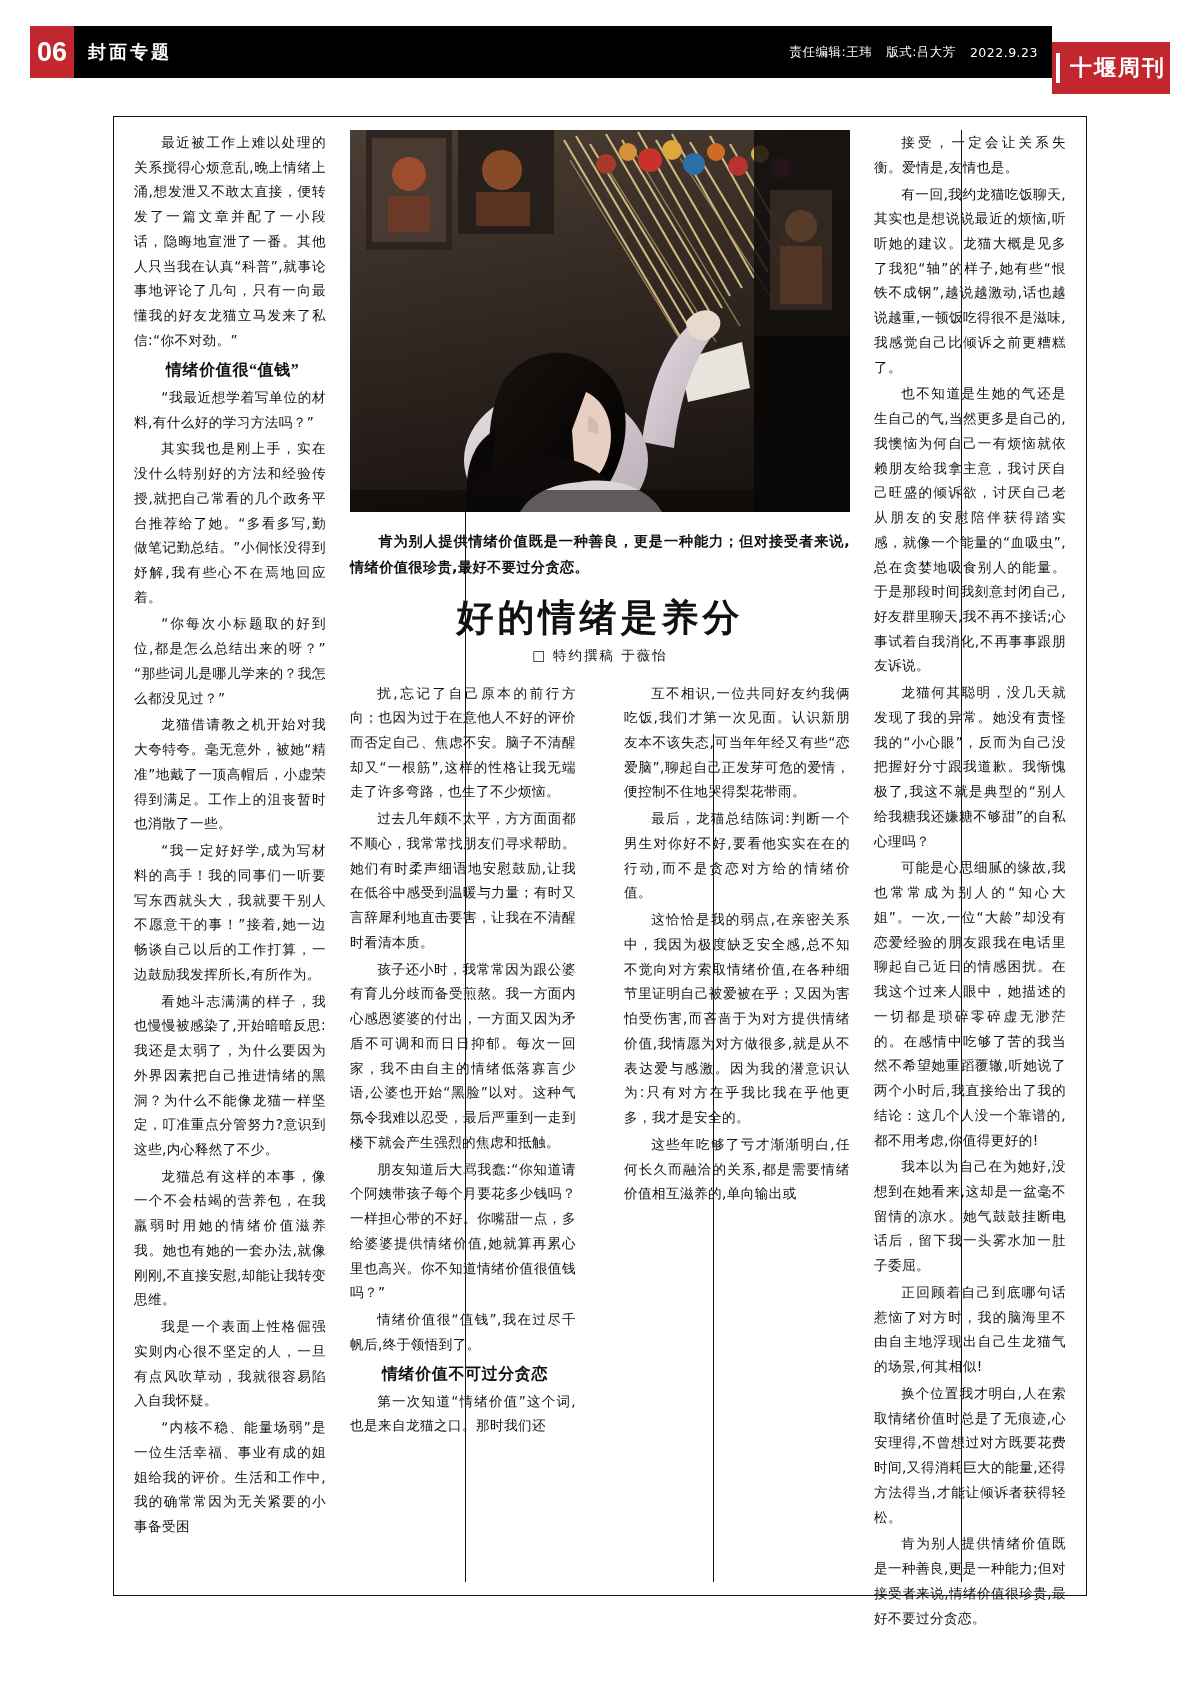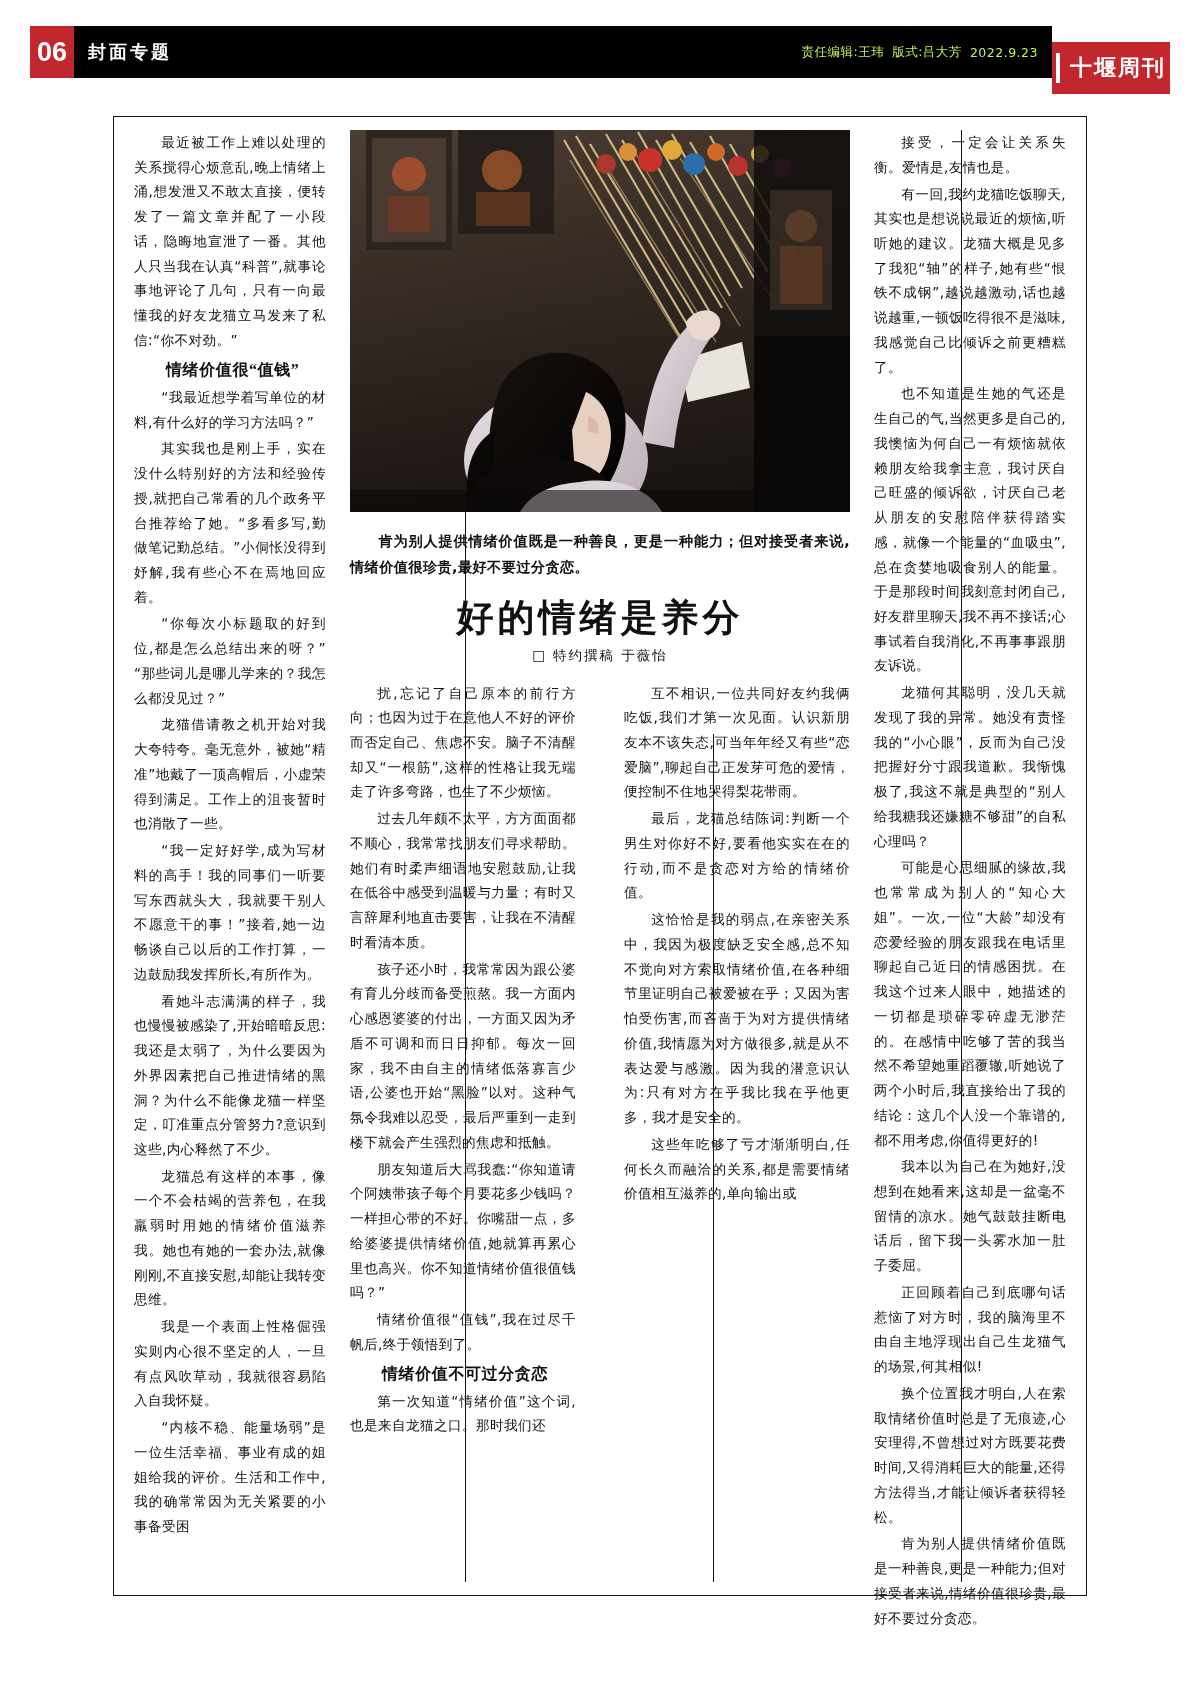--- a/index.html
+++ b/index.html
@@ -70,26 +70,26 @@
   .mast-rule::after {
     content: "";
     position: absolute;
     left: 0; right: 0;
     top: 24px;
     height: 4px;
     background: #000;
   }
   .mast-meta {
     background: #000;
-    color: #bef264;
+    color: #ffffff;
     font-family: "DejaVu Sans", sans-serif;
     font-size: 12.5px;
     display: flex;
     align-items: center;
-    gap: 8px;
+    gap: 14px;
     padding: 0 14px 0 14px;
     height: 52px;
     white-space: nowrap;
     letter-spacing: 0.5px;
   }
   .mast-brand {
     background: #c1272d;
     color: #fff;
     font-family: "DejaVu Sans", sans-serif;
     font-size: 22px;

